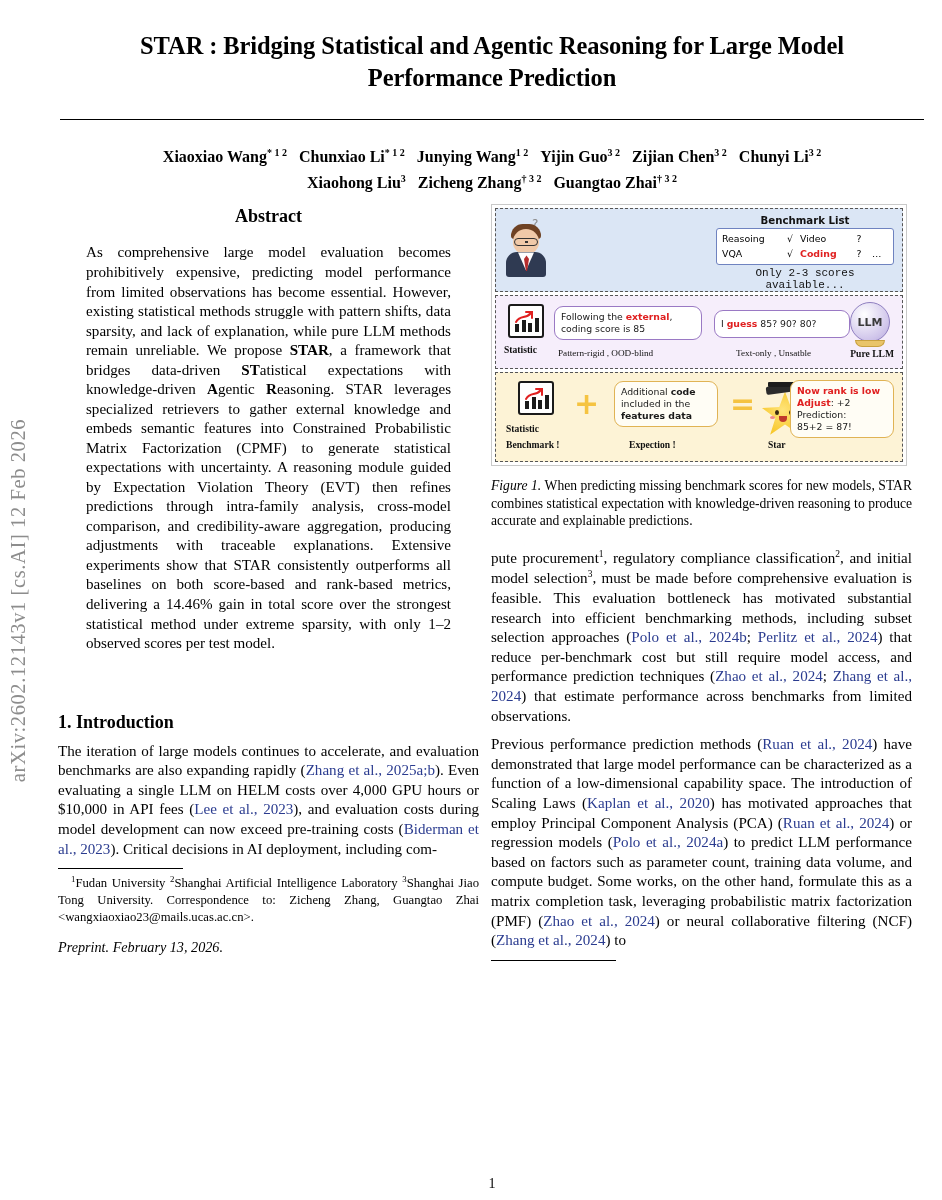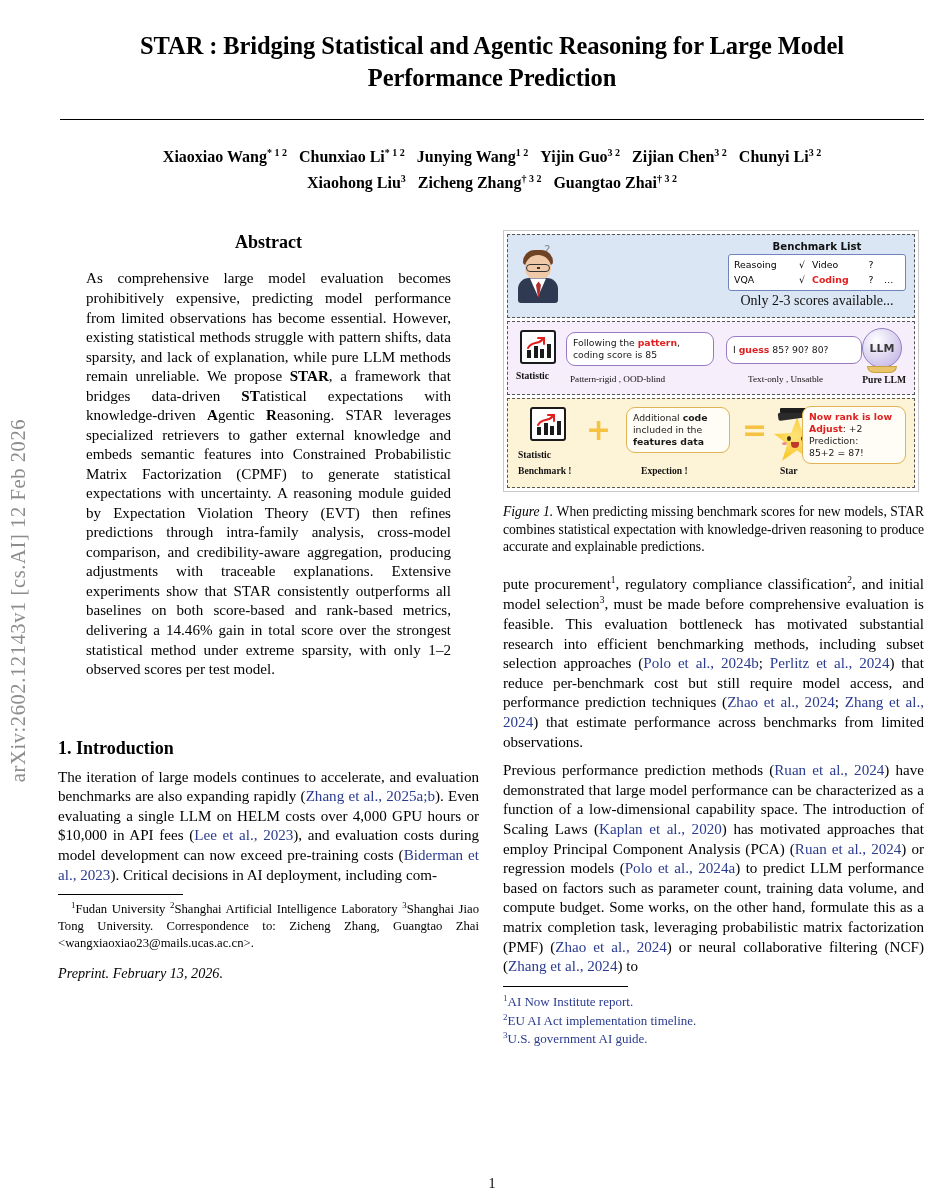--- a/index.html
+++ b/index.html
@@ -59,22 +59,22 @@
     line-height: 1.65;
     margin-top: 24px;
     padding: 0 26px;
   }
   .authors sup { font-weight: bold; font-size: 10px; vertical-align: super; }
   .author { white-space: nowrap; margin: 0 6px; }
 
   
   .columns {
     display: flex;
-    gap: 24px;
-    margin-top: 36px;
+    gap: 12px;
+    margin-top: 10px;
   }
   .col { width: 421px; position: relative; }
 
   .abstract-head {
     text-align: center;
     font-weight: bold;
     font-size: 18px;
     margin-bottom: 16px;
   }
   .abstract-body {
@@ -236,22 +236,22 @@
   .bm-wrap { position:absolute; right:8px; top:6px; width:178px; }
   .bm-title { text-align:center; font-family:"DejaVu Sans",sans-serif;
               font-weight:bold; font-size:10.2px; color:#111; margin-bottom:2px; }
   .bm-box { border:1.4px solid #6f83c0; background:#fff; border-radius:3px;
             padding:3px 5px; font-family:"DejaVu Sans",sans-serif; font-size:9.4px; }
   .bm-row { display:flex; align-items:center; line-height:1.5; }
   .bm-row span:nth-child(1){ width:58px; }
   .bm-row span:nth-child(2){ width:20px; text-align:center; }
   .bm-row span:nth-child(3){ width:48px; }
   .bm-row span:nth-child(4){ width:22px; text-align:center; }
-  .bm-foot { text-align:center; font-family:Liberation Serif, serif;
-             font-size:14px; color:#111; margin-top:2px; }
+  .bm-foot { text-align:center; font-family:Liberation Mono, monospace;
+             font-size:11px; color:#111; margin-top:2px; }
 
   .fig-caption {
     font-size: 13.6px;
     line-height: 1.28;
     margin-top: 11px;
     text-align: justify;
   }
   .fig-caption i { font-style: italic; }
 
   .pagenum {
@@ -349,21 +349,21 @@
             <div class="bars">
               <i style="height:8px"></i>
                 <i style="height:12px"></i>
                 <i style="height:9px"></i>
                 <i style="height:14px"></i>
             </div>
           </div>
           <div class="lbl" style="left:8px; top:48px;">Statistic</div>
 
           <div class="bubble bubble-purple fig-text" style="left:58px; top:10px; width:148px;">
-            <div>Following the <span class="red">pattern</span>,</div>
+            <div>Following the <span class="red">external</span>,</div>
             <div>coding score is 85</div>
           </div>
           <div class="lbl lbl-sm" style="left:62px; top:52px;">Pattern-rigid , OOD-blind</div>
 
           <div class="bubble bubble-purple fig-text" style="left:218px; top:14px; width:136px; padding-top:7px; padding-bottom:7px;">
             <div>I <span class="red">guess</span> 85? 90? 80?</div>
           </div>
           <div class="lbl lbl-sm" style="left:240px; top:52px;">Text-only , Unsatble</div>
 
           <div class="ball" style="right:12px; top:6px;">
@@ -427,22 +427,17 @@
         <i>Figure 1.</i>
         <span>When predicting missing benchmark scores for new models, STAR combines statistical expectation with knowledge-driven reasoning to produce accurate and explainable predictions.</span>
       </div>
 
       <div style="height:18px"></div>
 
       <p class="body"><span id="rp1-slot">pute procurement<sup class="fn">1</sup>, regulatory compliance classification<sup class="fn">2</sup>, and initial model selection<sup class="fn">3</sup>, must be made before comprehensive evaluation is feasible. This evaluation bottleneck has motivated substantial research into efficient benchmarking methods, including subset selection approaches (<span class="cite">Polo et al., 2024b</span>; <span class="cite">Perlitz et al., 2024</span>) that reduce per-benchmark cost but still require model access, and performance prediction techniques (<span class="cite">Zhao et al., 2024</span>; <span class="cite">Zhang et al., 2024</span>) that estimate performance across benchmarks from limited observations.</span></p>
       <p class="body"><span id="rp2-slot">Previous performance prediction methods (<span class="cite">Ruan et al., 2024</span>) have demonstrated that large model performance can be characterized as a function of a low-dimensional capability space. The introduction of Scaling Laws (<span class="cite">Kaplan et al., 2020</span>) has motivated approaches that employ Principal Component Analysis (PCA) (<span class="cite">Ruan et al., 2024</span>) or regression models (<span class="cite">Polo et al., 2024a</span>) to predict LLM performance based on factors such as parameter count, training data volume, and compute budget. Some works, on the other hand, formulate this as a matrix completion task, leveraging probabilistic matrix factorization (PMF) (<span class="cite">Zhao et al., 2024</span>) or neural collaborative filtering (NCF) (<span class="cite">Zhang et al., 2024</span>) to</span></p>
 
       <hr class="footsep">
-      <div class="footnotes-right">
-        <div><sup>1</sup><span>AI Now Institute report.</span></div>
-        <div><sup>2</sup><span>EU AI Act implementation timeline.</span></div>
-        <div><sup>3</sup><span>U.S. government AI guide.</span></div>
-      </div>
     </div>
   </div>
 
   <div class="pagenum">1</div>
 </div>
 
 </body></html>

